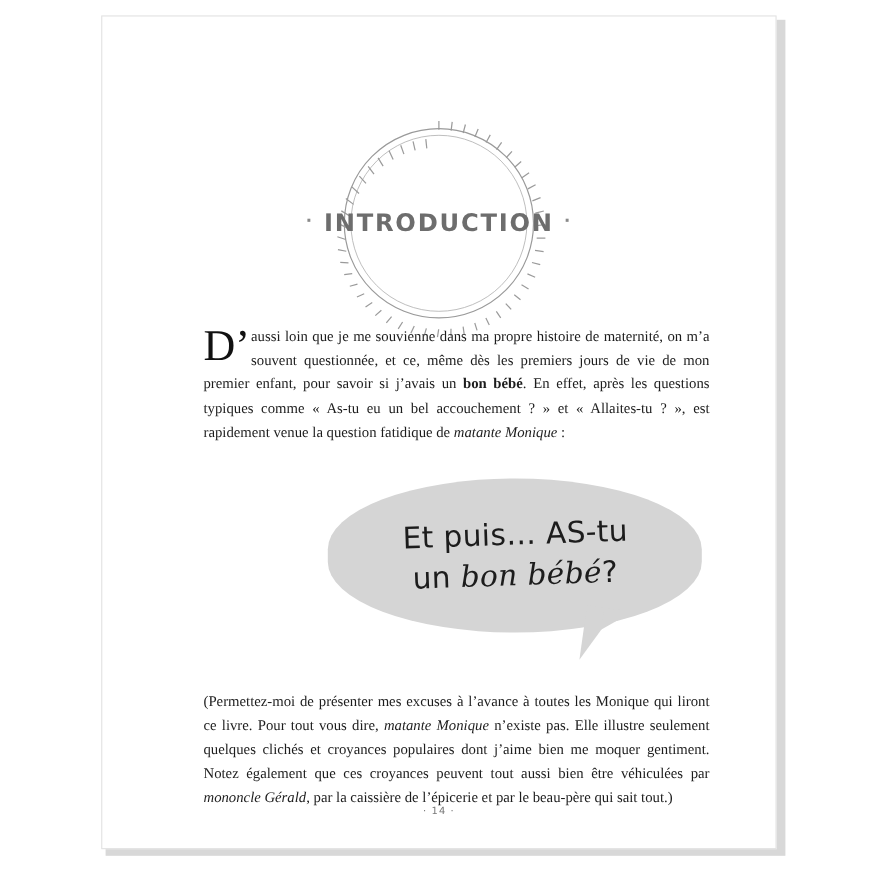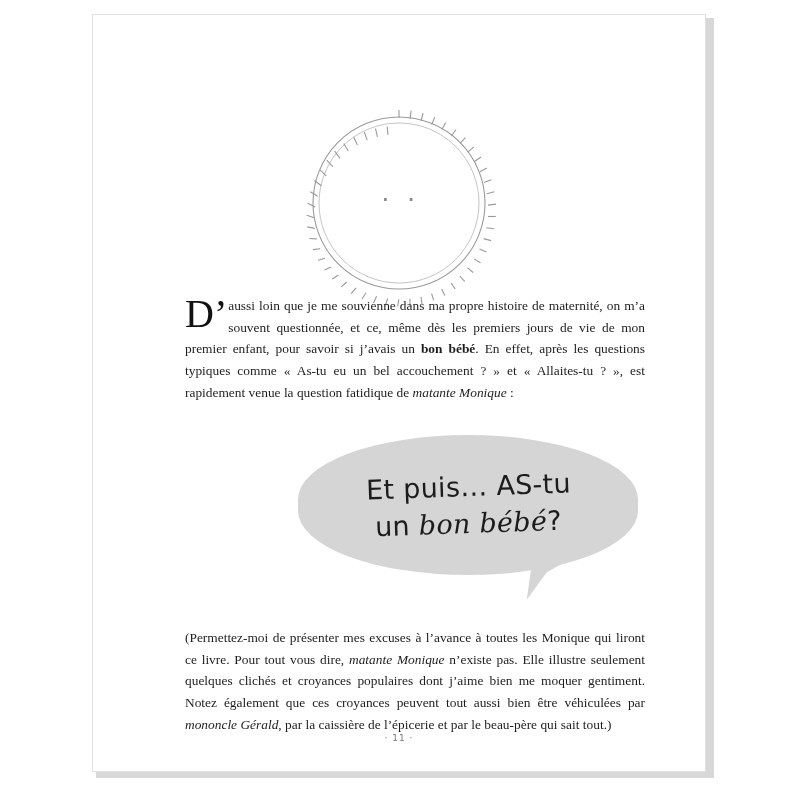--- a/index.html
+++ b/index.html
@@ -255,37 +255,37 @@
           <line x1="33.7" y1="63.1" x2="39.7" y2="69.7"></line>
           <line x1="41.7" y1="54.2" x2="47" y2="61.3"></line>
           <line x1="50.7" y1="46.5" x2="55.3" y2="54"></line>
           <line x1="60.7" y1="40" x2="64.4" y2="47.9"></line>
           <line x1="71.3" y1="35" x2="74.2" y2="43.1"></line>
           <line x1="82.5" y1="31.5" x2="84.4" y2="39.8"></line>
           <line x1="94.1" y1="29.5" x2="95" y2="37.9"></line>
         </g>
       </svg>
       <div class="medallion-title">
-        <span class="dot">·</span>&nbsp;&nbsp;<span class="dot">·</span>
+        <span class="dot">·</span>&nbsp;<span>INTRODUCTION</span>&nbsp;<span class="dot">·</span>
       </div>
     </div>
 
     <div class="body-col para-intro">
       <p class="para"><span class="dropcap">D’</span><span>aussi loin que je me souvienne dans ma propre histoire de maternité, on m’a souvent questionnée, et ce, même dès les premiers jours de vie de mon premier enfant, pour savoir si j’avais un <b>bon bébé</b>. En effet, après les questions typiques comme « As-tu eu un bel accouchement ? » et « Allaites-tu ? », est rapidement venue la question fatidique de <em>matante Monique</em> :</span></p>
     </div>
 
     <div class="bubble-wrap">
       <div class="bubble"></div>
       <div class="bubble-tail"></div>
       <div class="bubble-text">
         <div class="bubble-line1">Et puis… AS-tu</div>
         <div class="bubble-line2"><span>un </span><span class="ital">bon bébé</span><span>?</span></div>
       </div>
     </div>
 
     <div class="body-col para-closing">
       <p class="para">(Permettez-moi de présenter mes excuses à l’avance à toutes les Monique qui liront ce livre. Pour tout vous dire, <em>matante Monique</em> n’existe pas. Elle illustre seulement quelques clichés et croyances populaires dont j’aime bien me moquer gentiment. Notez également que ces croyances peuvent tout aussi bien être véhiculées par <em>mononcle Gérald</em>, par la caissière de l’épicerie et par le beau-père qui sait tout.)</p>
     </div>
 
-    <div class="folio">· 11 ·</div>
+    <div class="folio">· 14 ·</div>
 
   </div>
 </div>
 
 </body></html>

